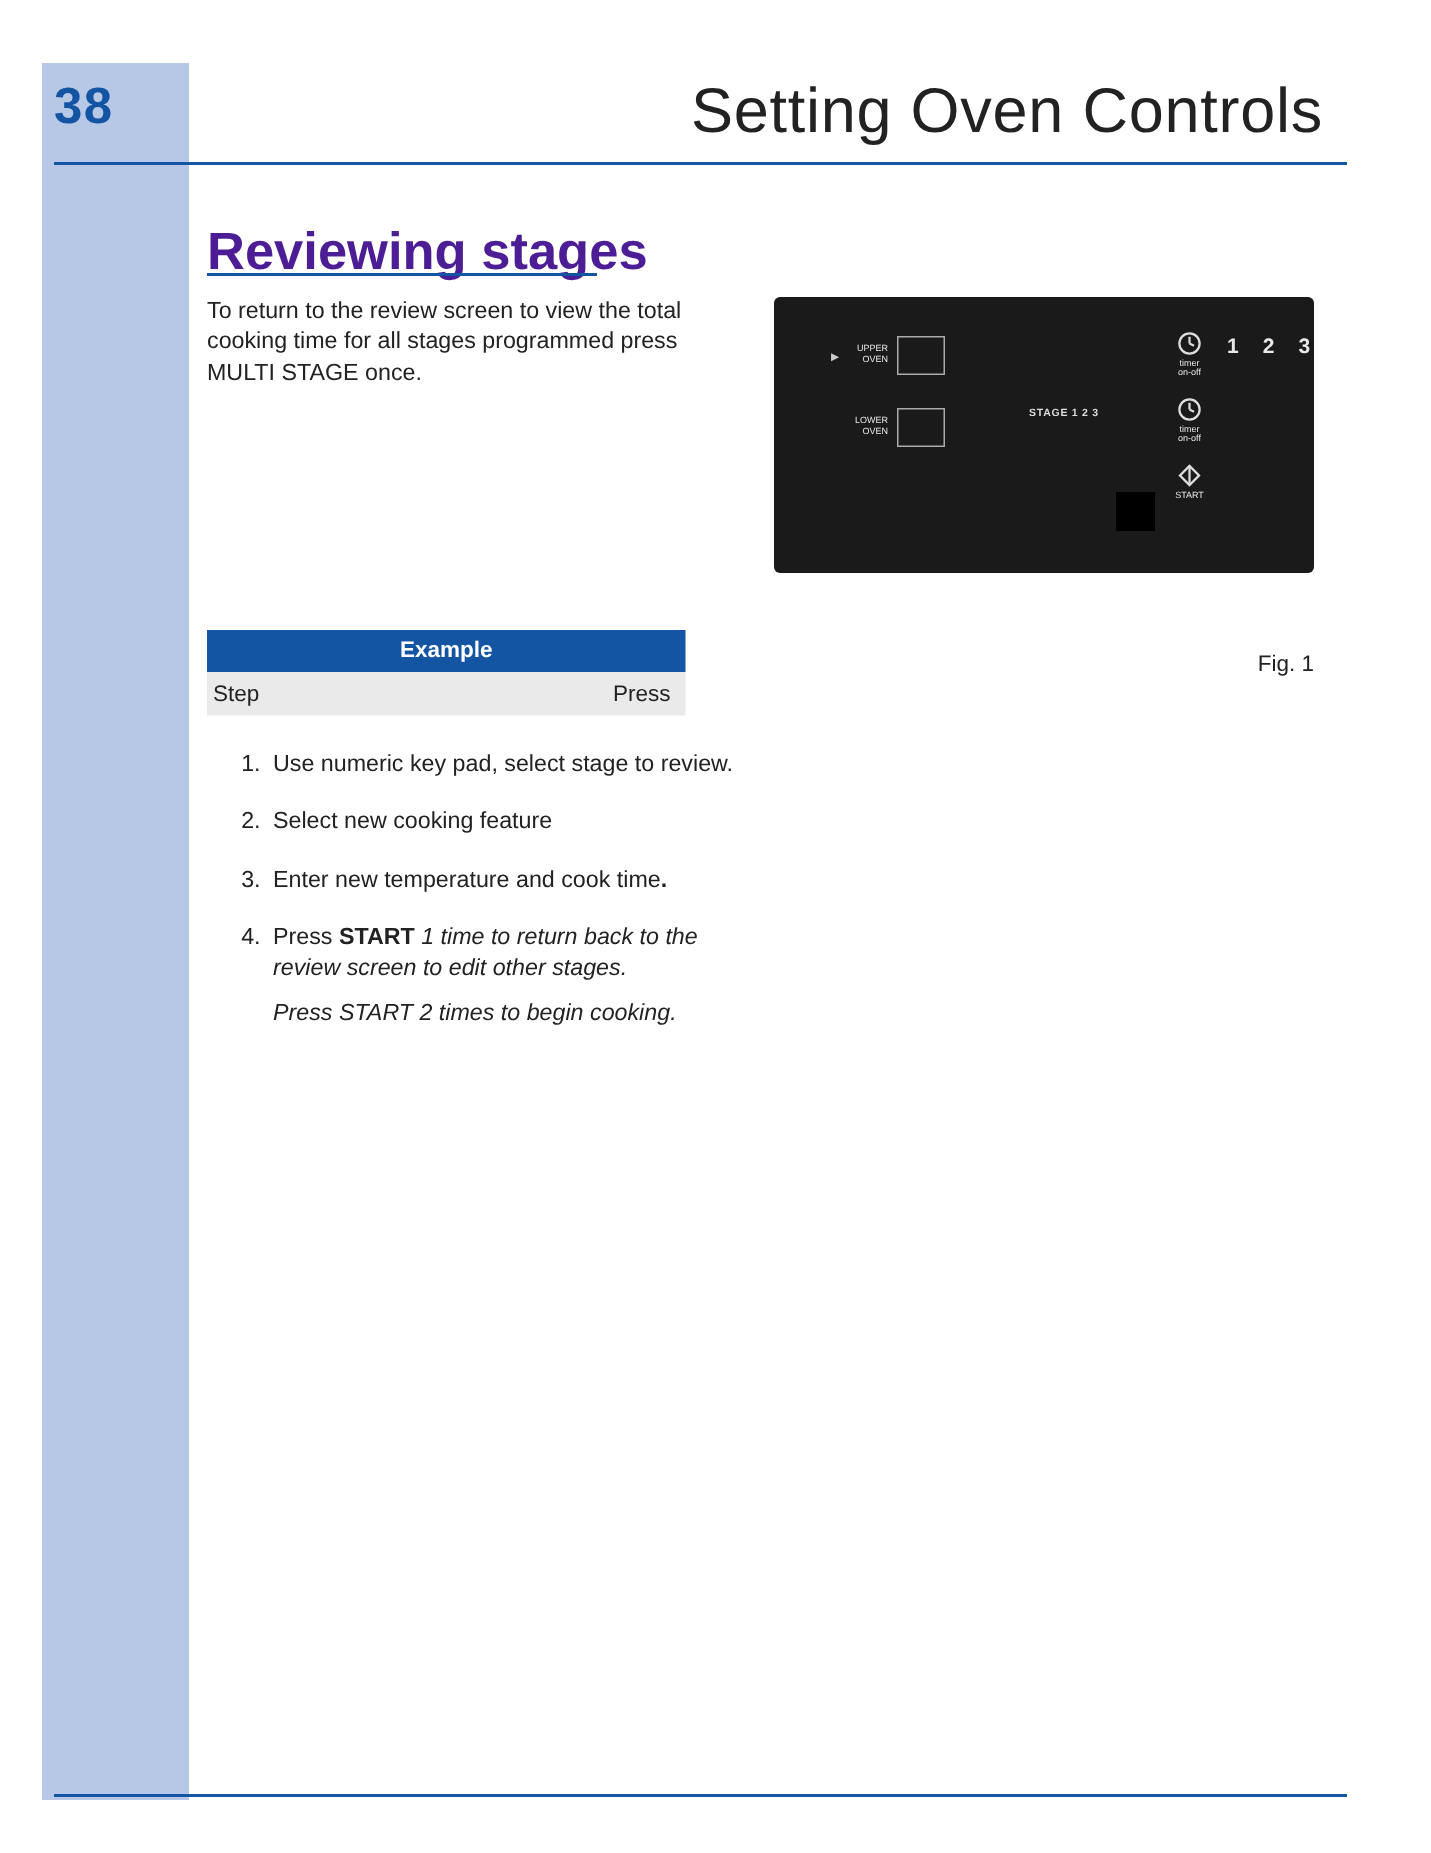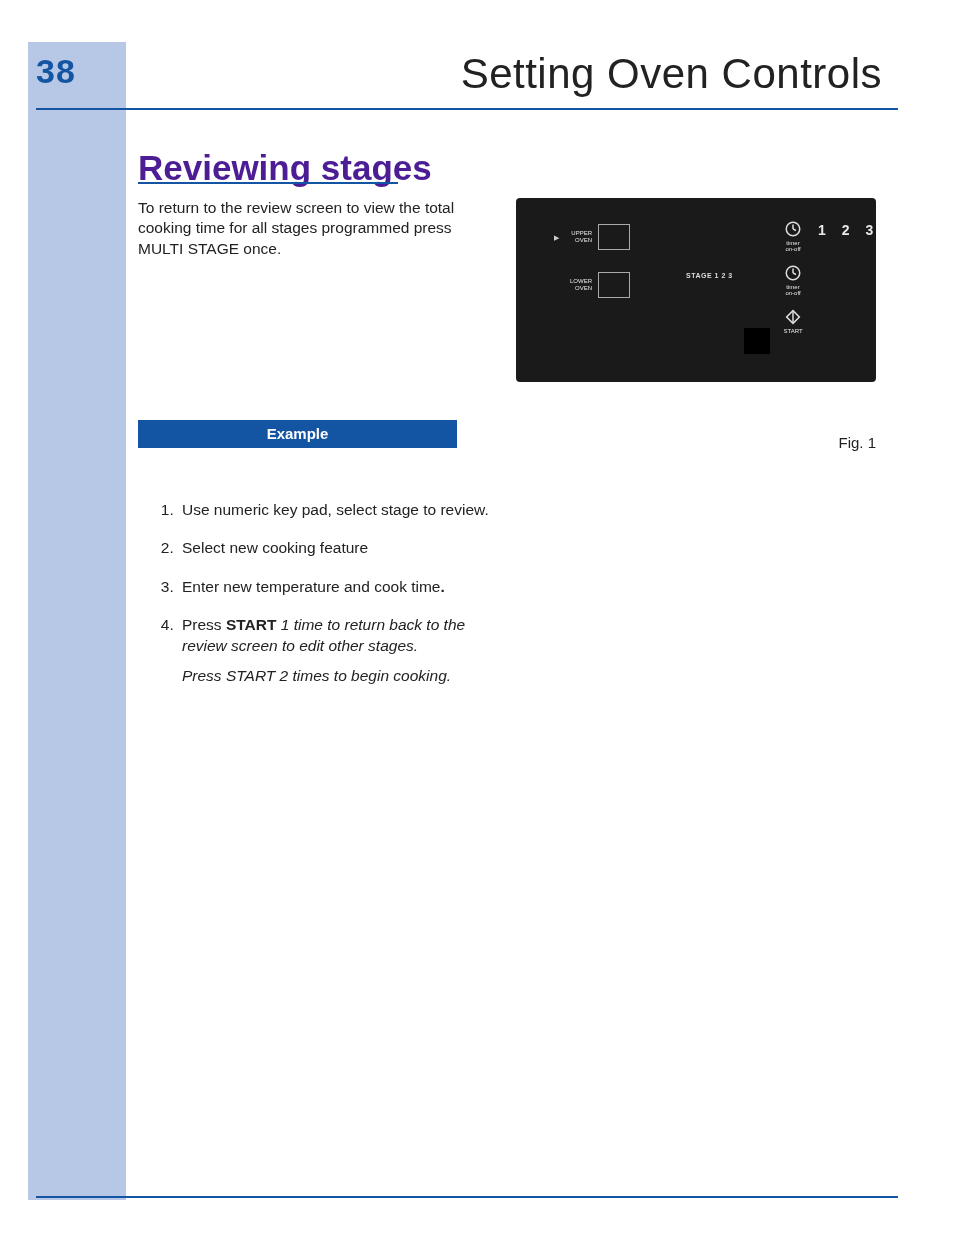--- a/index.html
+++ b/index.html
@@ -162,20 +162,24 @@
 
 <div class="section-title">Reviewing stages</div>
 <div class="section-rule"></div>
 
 <div class="body-text">
   <p>To return to the review screen to view the total cooking time for all stages programmed press MULTI STAGE once.</p>
 </div>
 
 <div class="example-block">
   <div class="example-header">Example</div>
+  <div class="example-subhead">
+    <span>Step</span>
+    <span>Press</span>
+  </div>
 </div>
 
 <div class="steps">
   <ol>
     <li>Use numeric key pad, select stage to review.</li>
     <li>Select new cooking feature</li>
     <li><span>Enter new temperature and cook time</span><span class="period-bold">.</span></li>
     <li>
       <span>Press </span><span class="bold">START</span><span class="italic"> 1 time to return back to the review screen to edit other stages.</span>
       <div style="height:10px"></div>

